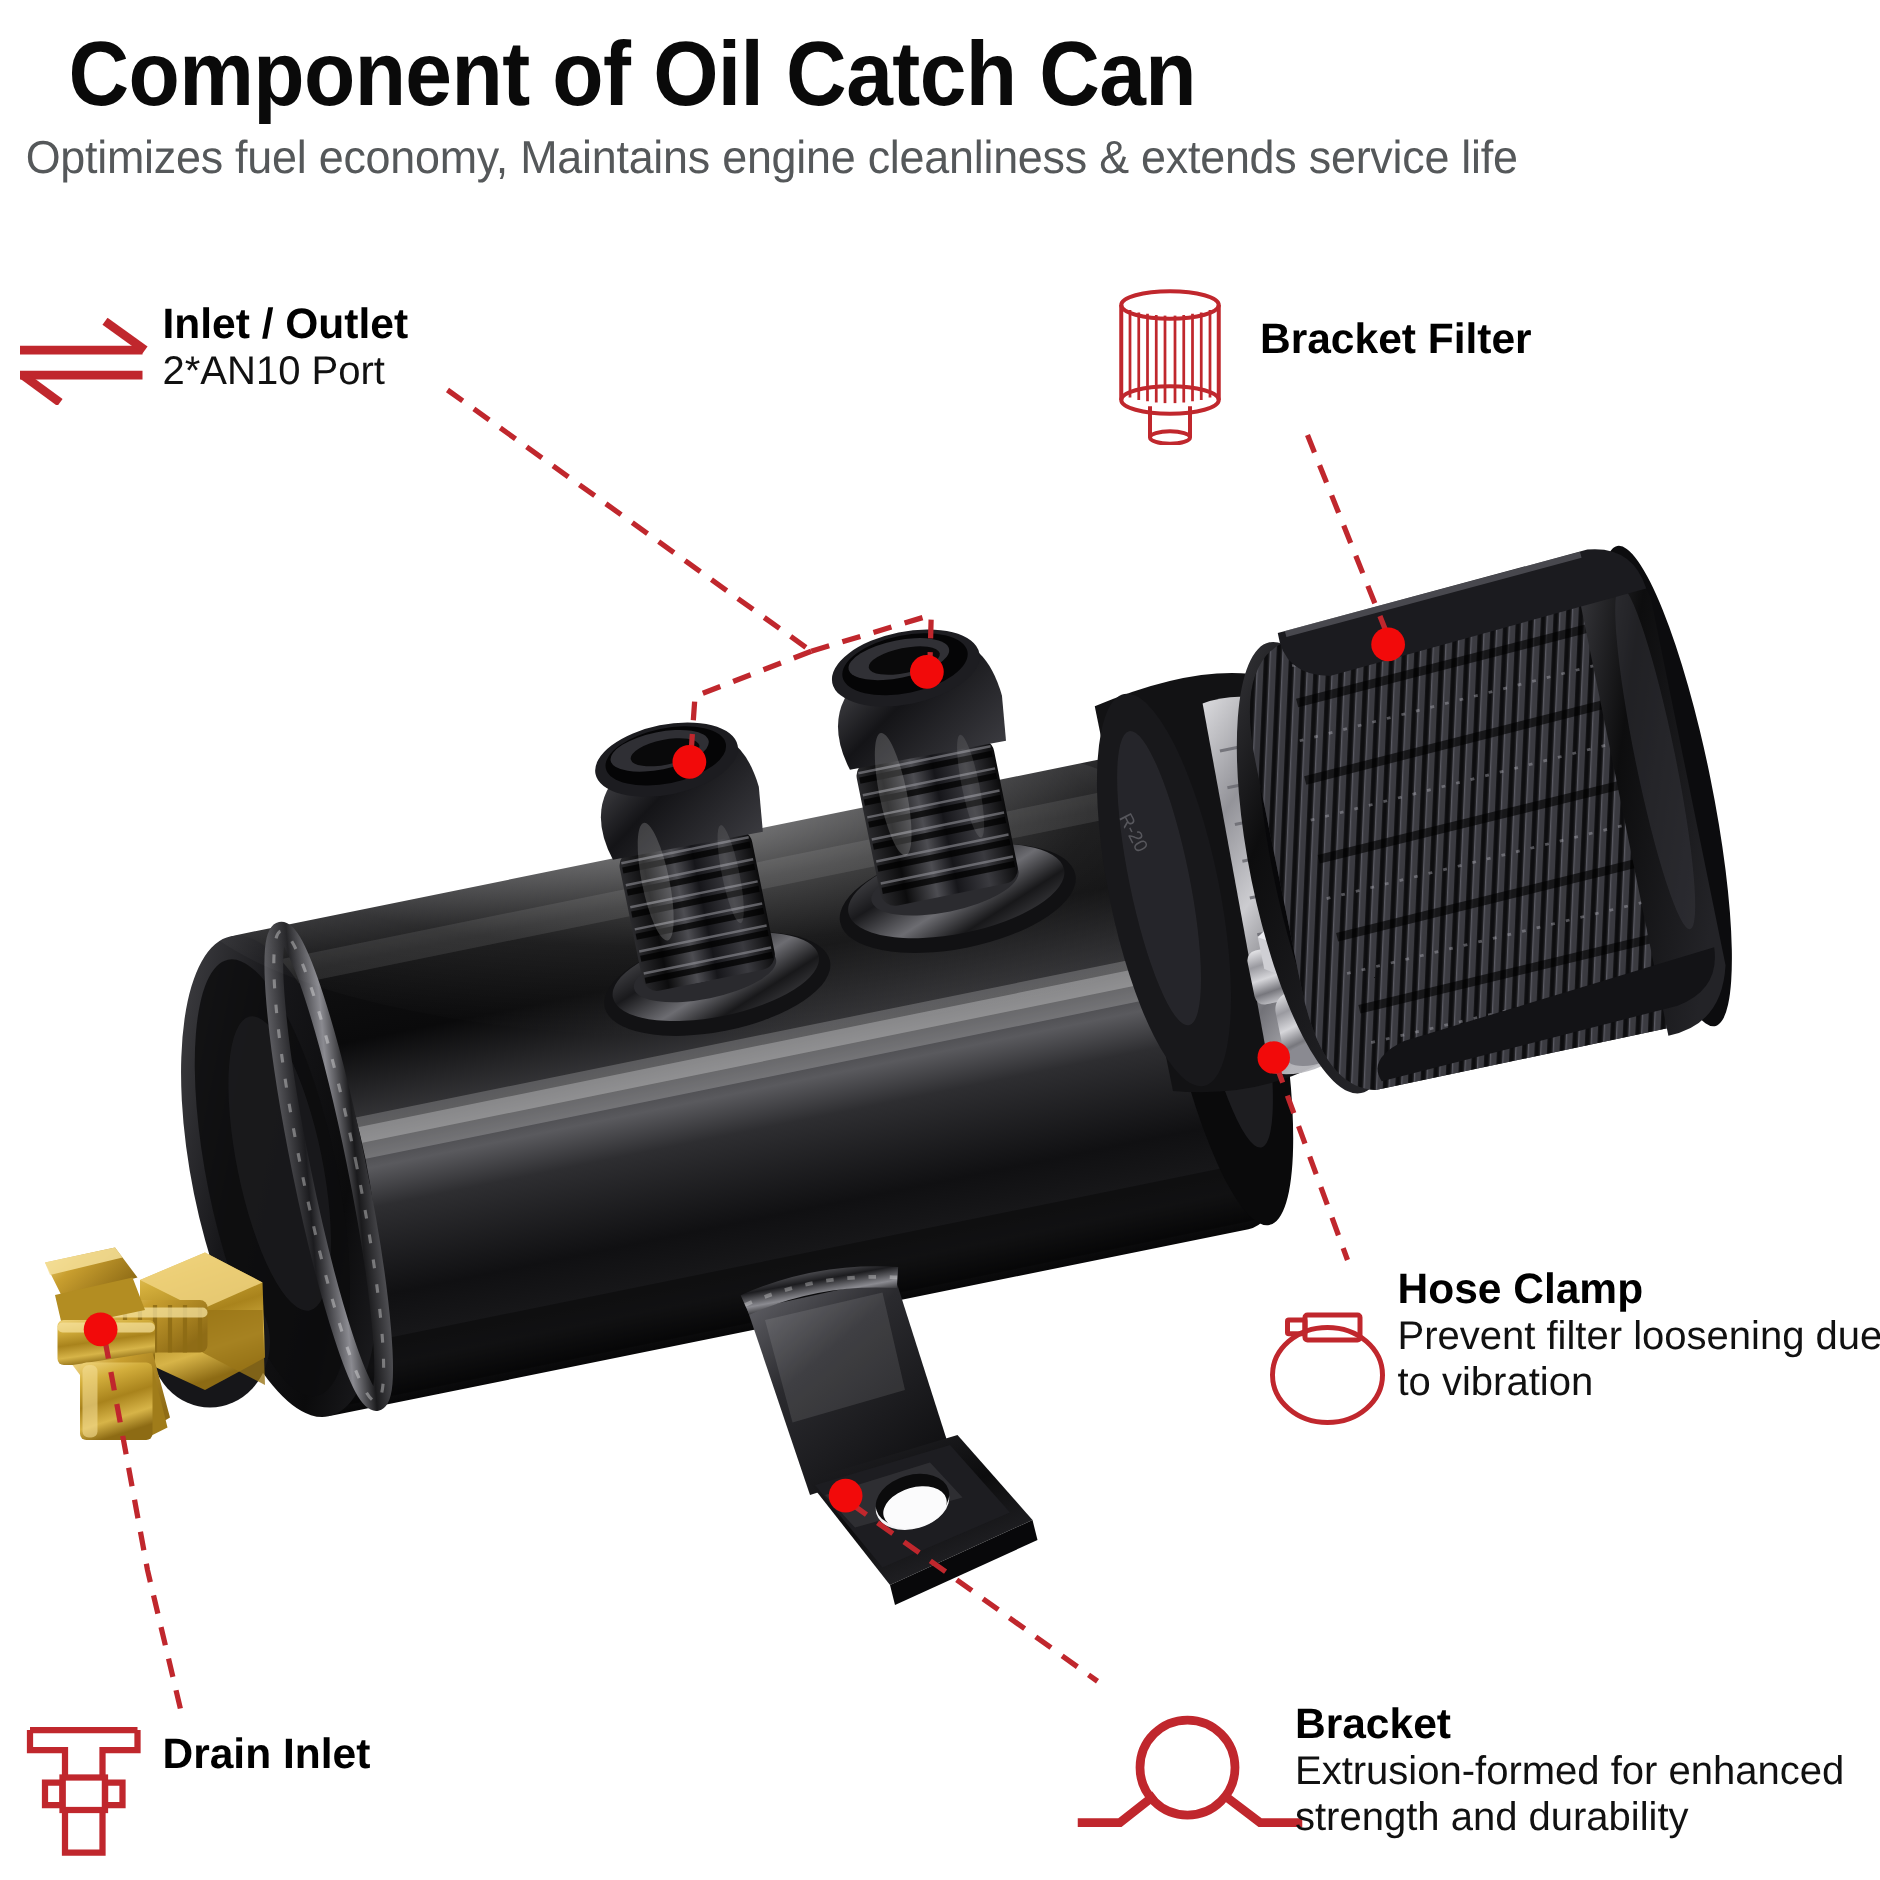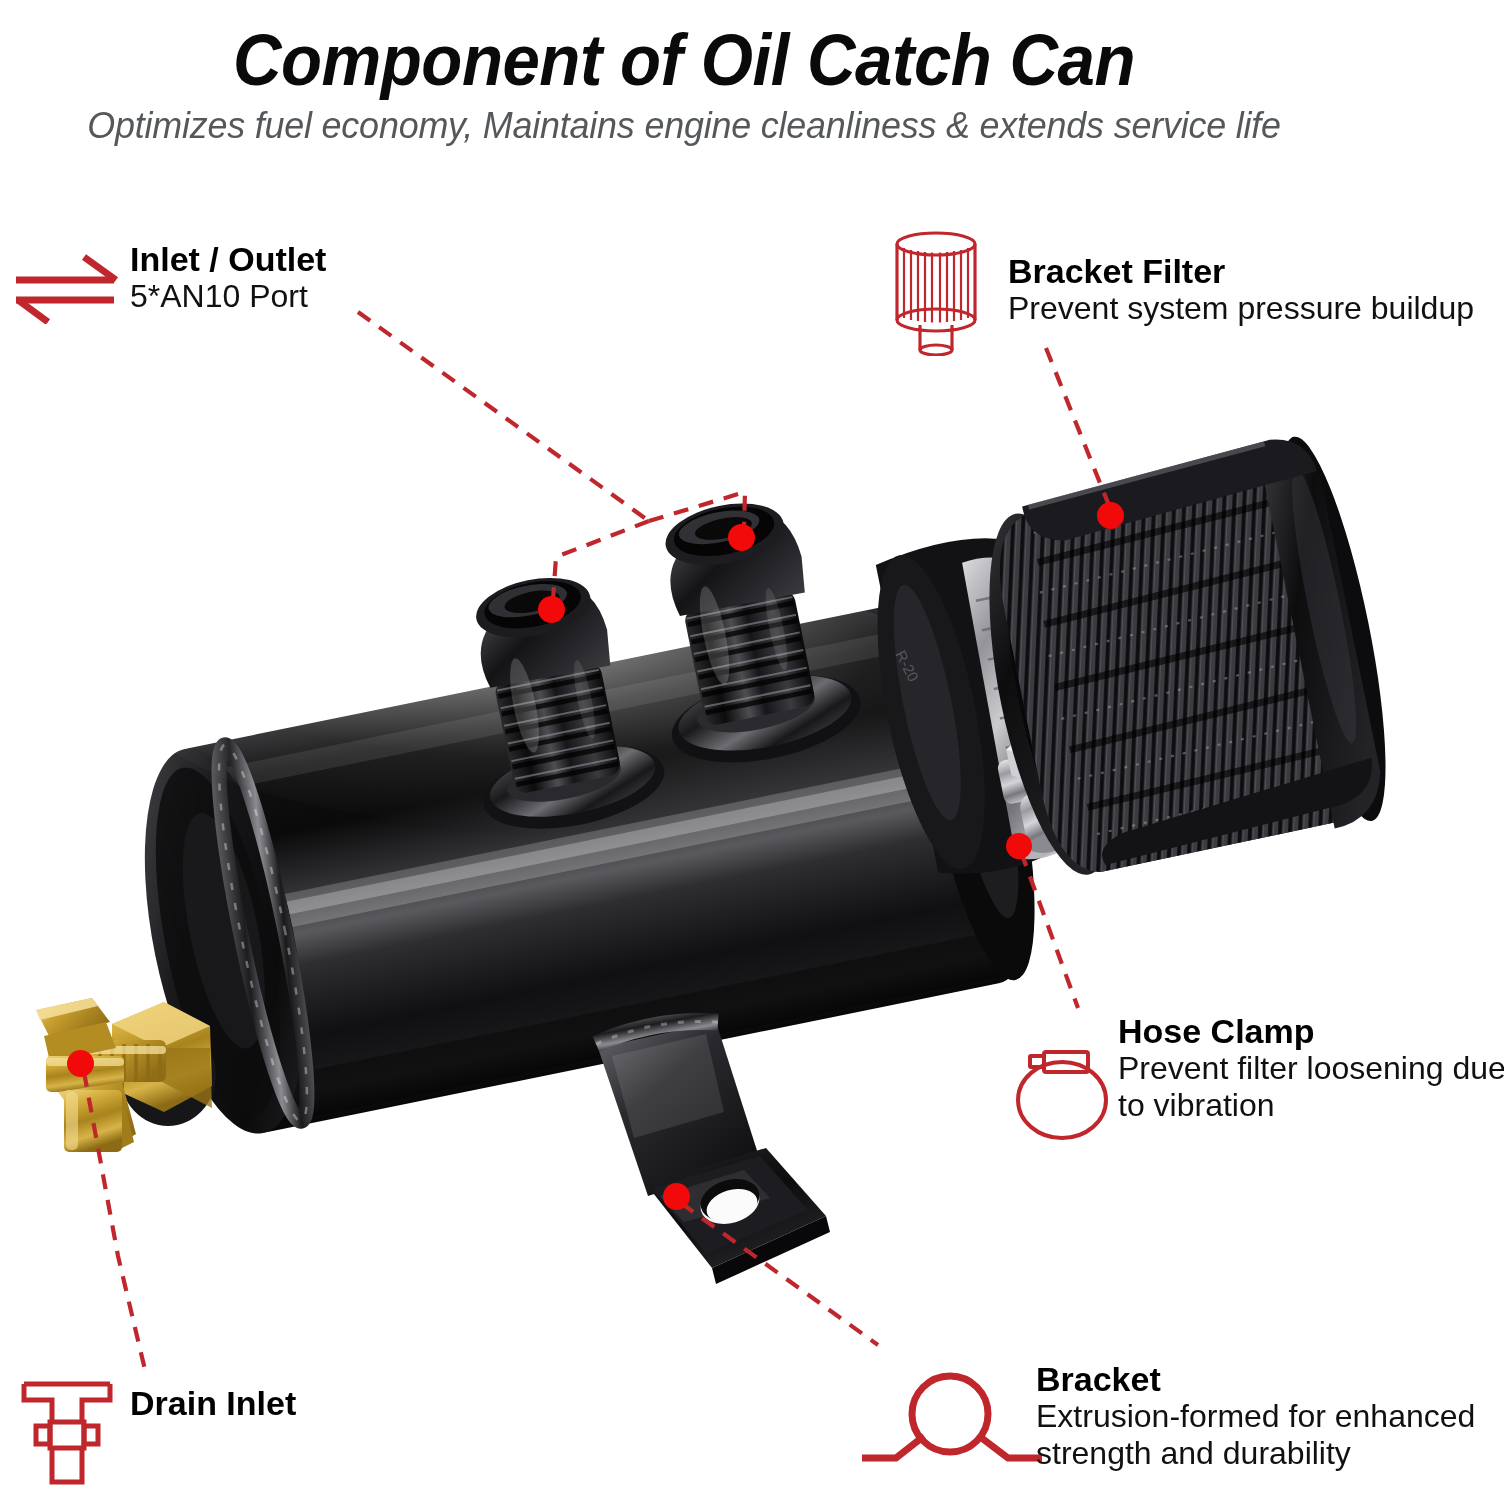--- a/index.html
+++ b/index.html
@@ -11,22 +11,21 @@
   }
   #page {
     position: relative;
     width: 1504px; height: 1504px;
     background: #fff;
   }
 
   
   #header {
     position: absolute; left: 0; top: 22px; width: 1368px;
-    text-align: center;
-    font-style: italic;
+    text-align: left;
   }
   #title {
     font-size: 73px;
     font-weight: bold;
     color: #0a0a0a;
     letter-spacing: -0.5px;
     line-height: 1.05;
     transform: scaleX(0.92);
     transform-origin: center;
     white-space: nowrap;
@@ -436,21 +435,21 @@
     <svg class="ico" style="left:0; top:14px;" width="116" height="70" viewBox="0 0 116 70" xmlns="http://www.w3.org/2000/svg">
       <g fill="none" stroke="#c0272d" stroke-width="7" stroke-linecap="butt">
         <path d="M8 26 L106 26"></path>
         <path d="M76 3 L108 26"></path>
         <path d="M8 46 L106 46"></path>
         <path d="M10 46 L40 68"></path>
       </g>
     </svg>
     <div class="txt" style="left:122px; top:0;">
       <div class="c-title">Inlet / Outlet</div>
-      <div class="c-desc nowrap">5*AN10 Port</div>
+      <div class="c-desc nowrap">2*AN10 Port</div>
     </div>
   </div>
 
   <div class="callout" id="co-breath">
     <svg class="ico" style="left:0; top:0;" width="112" height="128" viewBox="0 0 112 128" xmlns="http://www.w3.org/2000/svg">
       <g fill="none" stroke="#c0272d" stroke-width="3.2">
         <ellipse cx="56" cy="16" rx="39" ry="11"></ellipse>
         <path d="M17 16 L17 92"></path>
         <path d="M95 16 L95 92"></path>
         <ellipse cx="56" cy="92" rx="39" ry="11"></ellipse>
@@ -466,21 +465,20 @@
             <path d="M81 22 L81 92"></path>
           <path d="M88 20 L88 90"></path>
         </g>
         <path d="M40 97 L40 122"></path>
         <path d="M72 97 L72 122"></path>
         <ellipse cx="56" cy="122" rx="16" ry="5"></ellipse>
       </g>
     </svg>
     <div class="txt" style="left:128px; top:24px;">
       <div class="c-title">Bracket Filter</div>
-      <div class="c-desc nowrap">Prevent system pressure buildup</div>
     </div>
   </div>
 
   <div class="callout" id="co-clamp">
     <svg class="ico" style="left:0; top:26px;" width="104" height="104" viewBox="0 0 104 104" xmlns="http://www.w3.org/2000/svg">
       <g fill="none" stroke="#c0272d" stroke-width="4">
         <ellipse cx="50" cy="62" rx="44" ry="38"></ellipse>
         <rect x="32" y="14" width="44" height="20" rx="2"></rect>
         <rect x="18" y="18" width="14" height="11" rx="1"></rect>
       </g>

